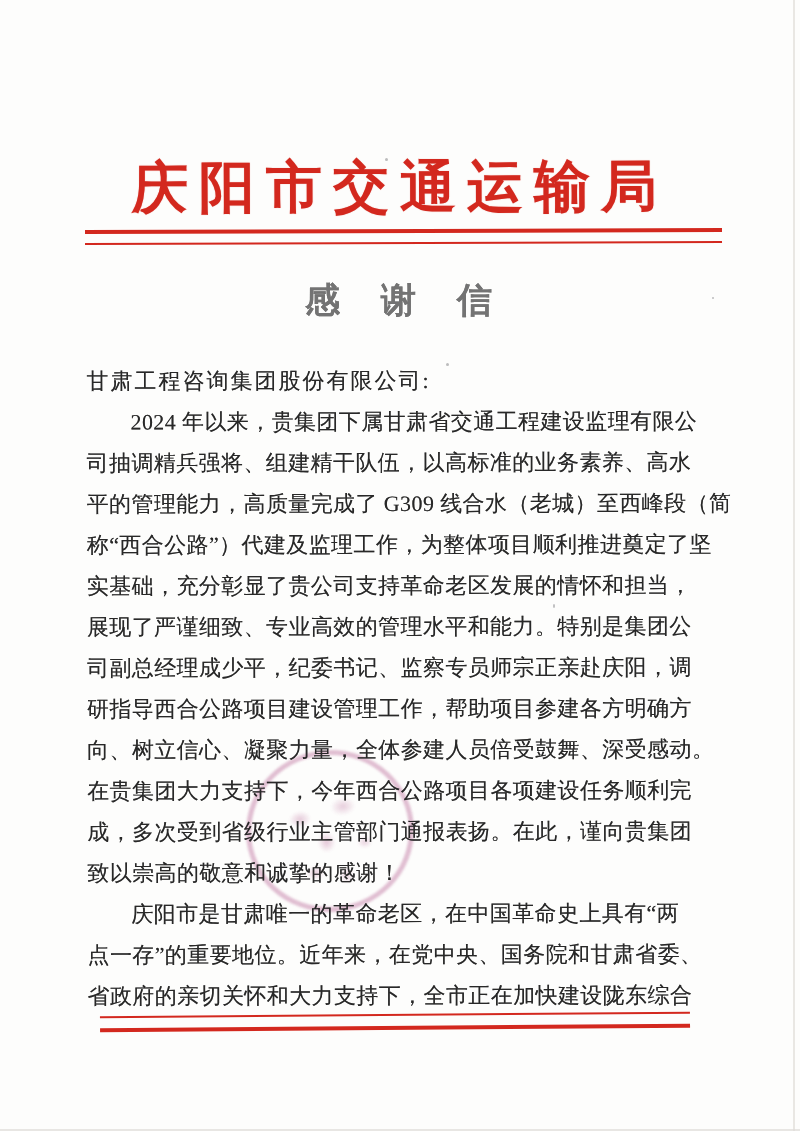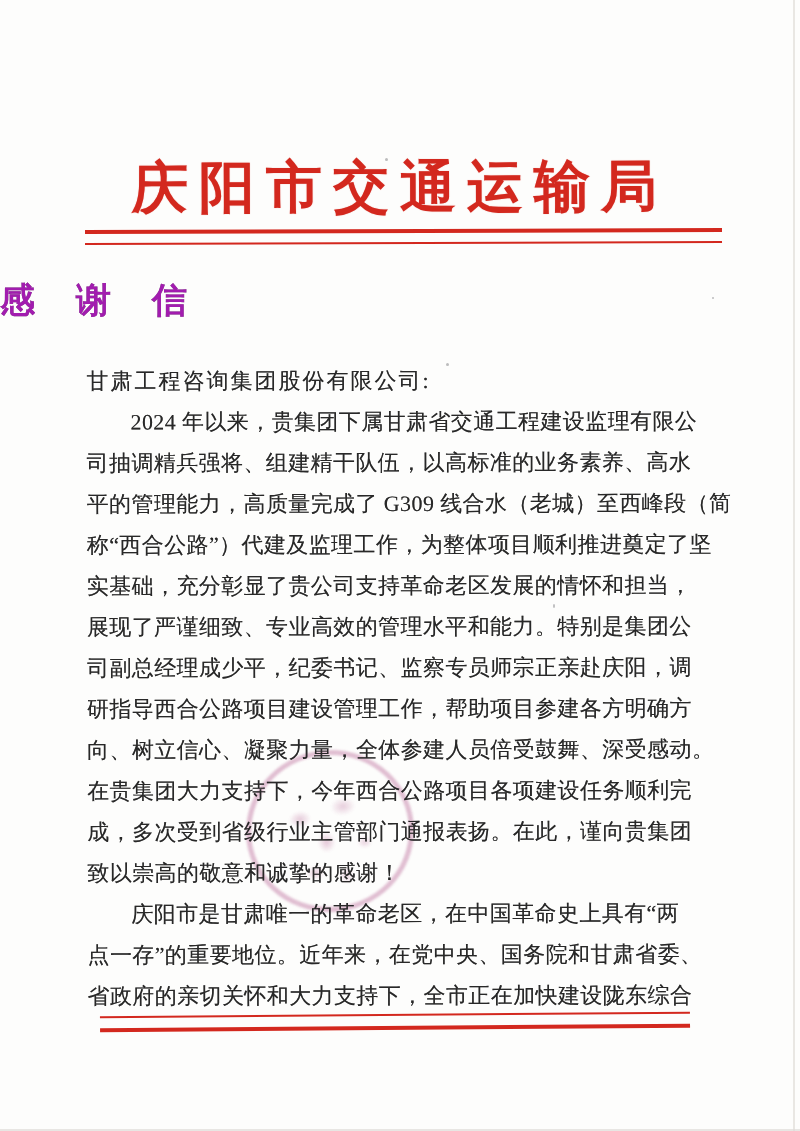--- a/index.html
+++ b/index.html
@@ -45,24 +45,25 @@
   .rule-bottom{
     top:1014px;left:100px;width:590px;height:10px;
     border-top:2.5px solid var(--red);
     border-bottom:4.5px solid var(--red);
     transform:rotate(-0.45deg);
   }
   
   .letter-title{
     position:absolute;
     top:277px;left:0;width:100%;
+    text-align:center;
     font-size:35px;
     font-weight:700;
     letter-spacing:3px;
-    color:#a21caf;
+    color:#737373;
     text-shadow:0 0 .6px rgba(30,30,30,.55);
     white-space:nowrap;
   }
   
   .letter-body{
     position:absolute;
     top:360px;left:87px;width:606px;
     transform:rotate(-0.1deg);
     z-index:2;
   }

